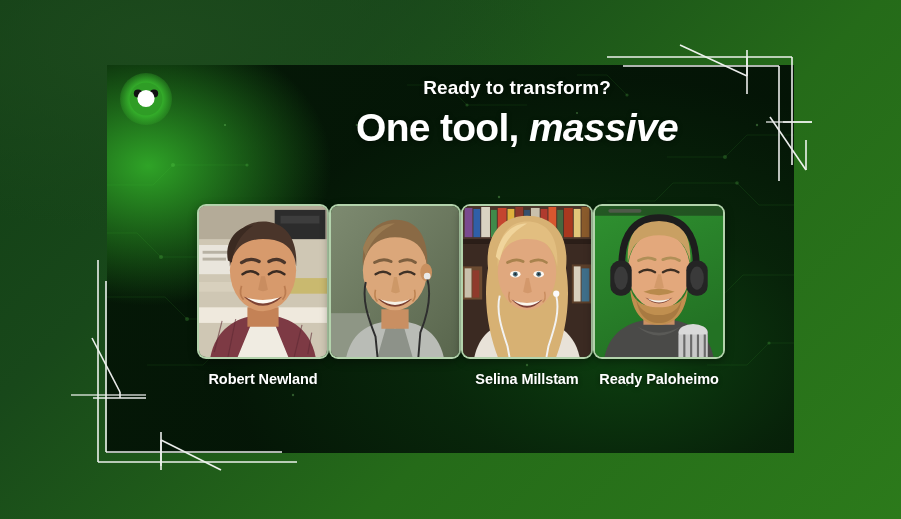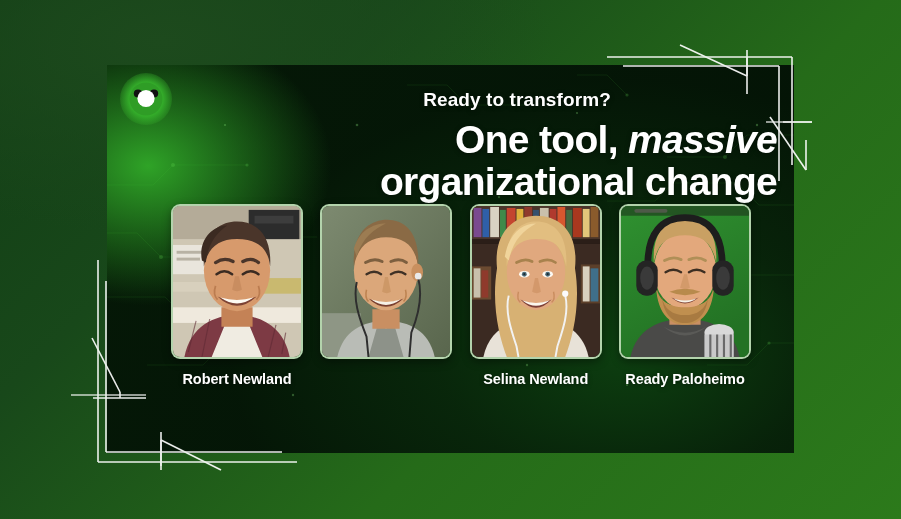--- a/index.html
+++ b/index.html
@@ -46,49 +46,48 @@
   #logo .glow{
     position:absolute; inset:0;
     border-radius:50%;
     background:radial-gradient(circle at 50% 50%, #3bbd2f 0%, #35b02b 44%, rgba(48,160,38,0.35) 70%, rgba(48,160,38,0) 100%);
   }
   #logo svg{ position:absolute; inset:0; }
 
   
   #headline{
     position:absolute;
-    left:150px; top:25px;
+    left:150px; top:13px;
     width:520px;
     text-align:center;
     color:#ffffff;
     text-shadow:0 1px 5px rgba(0,0,0,.42);
   }
   #kicker{
     font-size:19px;
     font-weight:bold;
     letter-spacing:.1px;
     line-height:1;
   }
   #title{
     margin-top:10px;
     font-size:39px;
     font-weight:bold;
     line-height:1.07;
     letter-spacing:-.7px;
-    text-align:right;
   }
   #title .em{ font-style:italic; }
 
   
   #speakers{
     position:absolute;
     left:44px; top:139px;
     width:600px;
     display:flex;
-    justify-content:space-between;
+    justify-content:center;
     padding-left:20px;
   }
   .speaker{ width:132px; }
   .thumb{
     width:132px; height:155px;
     border-radius:9px;
     border:2px solid rgba(214,244,205,.82);
     overflow:hidden;
     position:relative;
     background:#163f16;
@@ -167,21 +166,20 @@
         <ellipse cx="34" cy="20.4" rx="4.2" ry="3.9" fill="#111"></ellipse>
         <circle cx="26" cy="25.5" r="8.6" fill="#ffffff"></circle>
       </svg>
     </div>
 
     <div id="headline">
       <div id="kicker">Ready to transform?</div>
       <div id="title">
         <span>One tool,</span>
         <span class="em">massive</span><br>
-        <span>organizational change</span>
       </div>
     </div>
 
     <div id="speakers">
 
       <div class="speaker">
         <div class="thumb">
           <svg viewBox="0 0 132 155" preserveAspectRatio="xMidYMid slice">
             <rect width="132" height="155" fill="#cfc7b4"></rect>
             <rect x="0" y="0" width="132" height="34" fill="#b4ab98"></rect>
@@ -329,21 +327,21 @@
             <circle cx="78" cy="70" r="1.1" fill="#1d2a30"></circle>
 
             <path d="M65 74 L62 88 q5 3 9 0 L68 74" fill="#cd9164" opacity=".7"></path>
 
             <path d="M50 96 q16 17 32 0 q-16 8 -32 0 Z" fill="#7d3f38"></path>
             <path d="M52 97 q14 11 28 0 q-14 5 -28 0 Z" fill="#fbf7ee"></path>
             <path d="M48 88 q-2 8 2 11" stroke="#c98d5f" stroke-width="1.5" fill="none"></path>
             <path d="M84 88 q2 8 -2 11" stroke="#c98d5f" stroke-width="1.5" fill="none"></path>
           </svg>
         </div>
-        <div class="sname">Selina Newland</div>
+        <div class="sname">Selina Millstam</div>
       </div>
 
       <div class="speaker">
         <div class="thumb">
           <svg viewBox="0 0 132 155" preserveAspectRatio="xMidYMid slice">
             <defs>
               <linearGradient id="lauriBg" x1="0" y1="0" x2="0.4" y2="1">
                 <stop offset="0%" stop-color="#2f9130"></stop>
                 <stop offset="100%" stop-color="#237224"></stop>
               </linearGradient>

